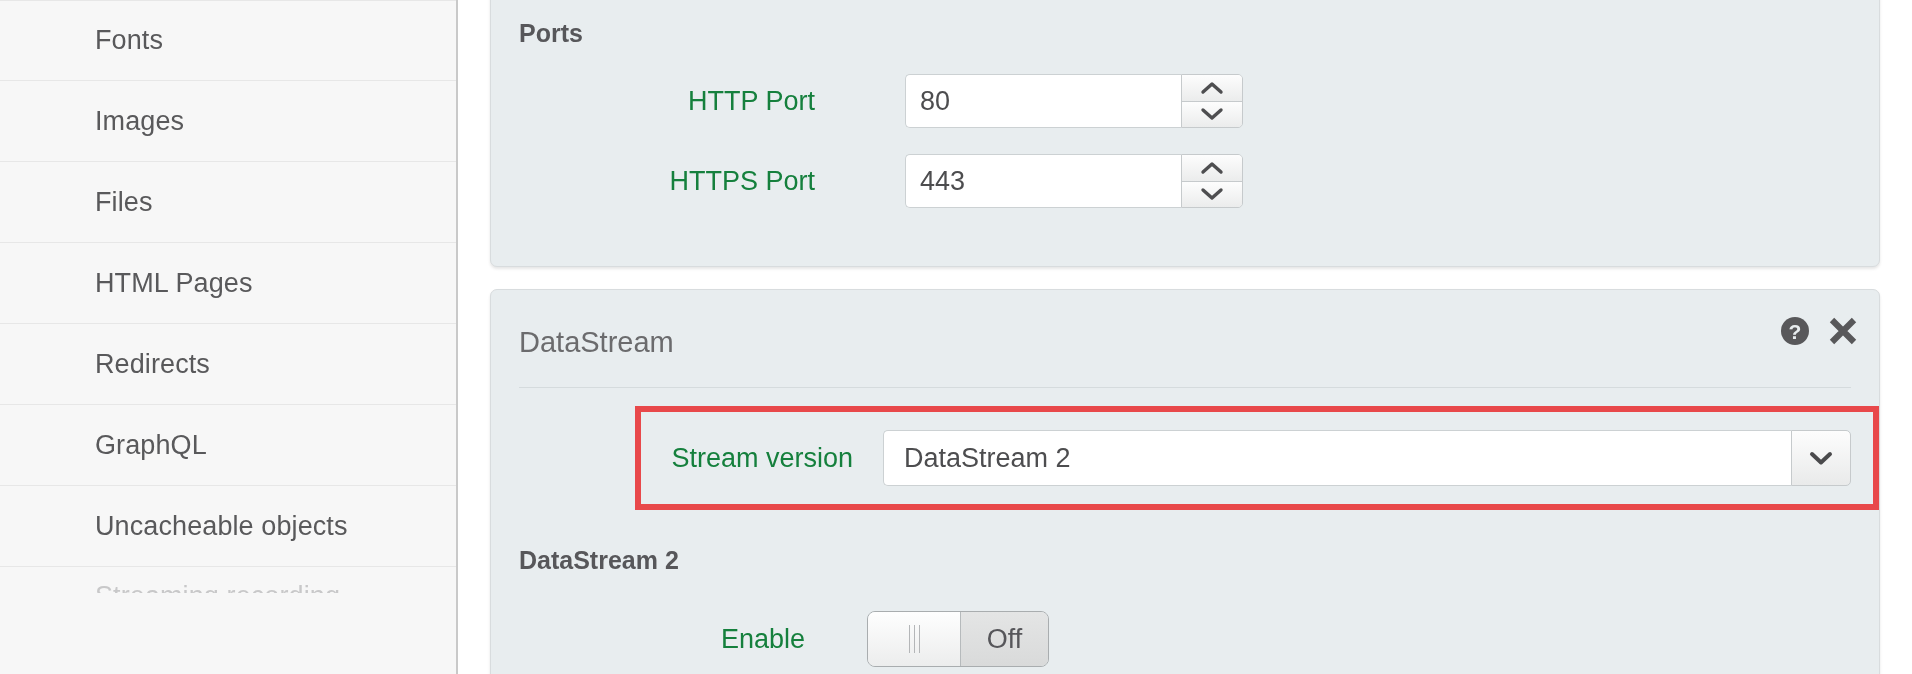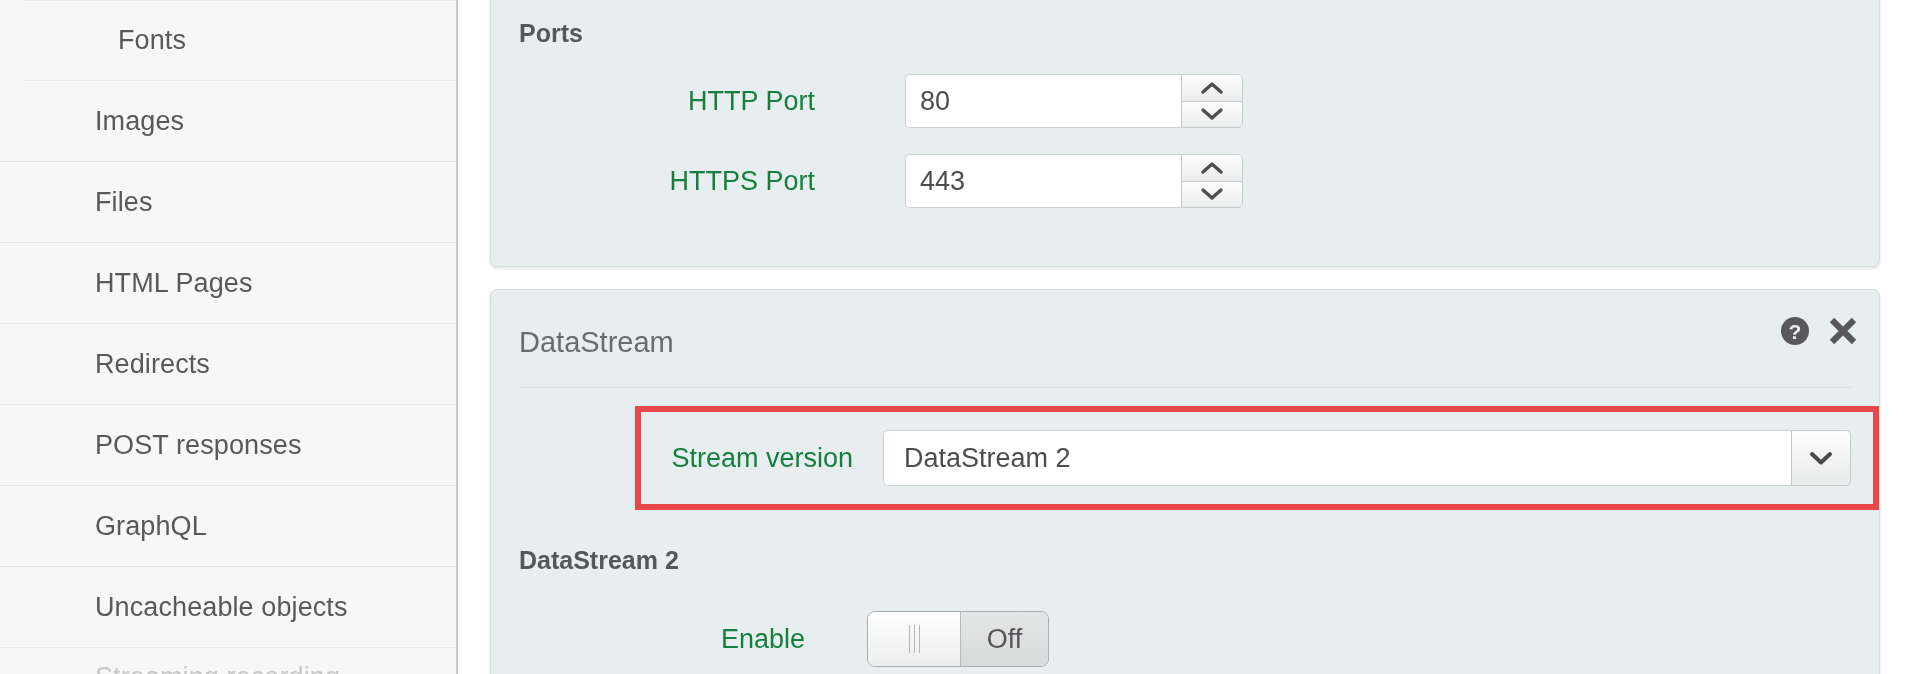--- a/index.html
+++ b/index.html
@@ -44,21 +44,20 @@
     box-sizing: border-box;
     border-bottom: 1px solid #e7e7e7;
     display: flex;
     align-items: center;
     padding-left: 95px;
     cursor: pointer;
     background: #f7f7f7;
   }
   .sidebar-item:first-child {
     border-top: 1px solid #e7e7e7;
-    margin-left: 23px;
   }
   .sidebar-item-label {
     font-size: 27px;
     color: #59595b;
     letter-spacing: 0.1px;
     line-height: 1;
   }
   .sidebar-item.partial {
     height: 26px;
     overflow: hidden;
@@ -317,23 +316,20 @@
         <span class="sidebar-item-label">Images</span>
       </li>
       <li class="sidebar-item">
         <span class="sidebar-item-label">Files</span>
       </li>
       <li class="sidebar-item">
         <span class="sidebar-item-label">HTML Pages</span>
       </li>
       <li class="sidebar-item">
         <span class="sidebar-item-label">Redirects</span>
-      </li>
-      <li class="sidebar-item">
-        <span class="sidebar-item-label">POST responses</span>
       </li>
       <li class="sidebar-item">
         <span class="sidebar-item-label">GraphQL</span>
       </li>
       <li class="sidebar-item">
         <span class="sidebar-item-label">Uncacheable objects</span>
       </li>
       <li class="sidebar-item partial">
         <span class="sidebar-item-label">Streaming recording</span>
       </li>

